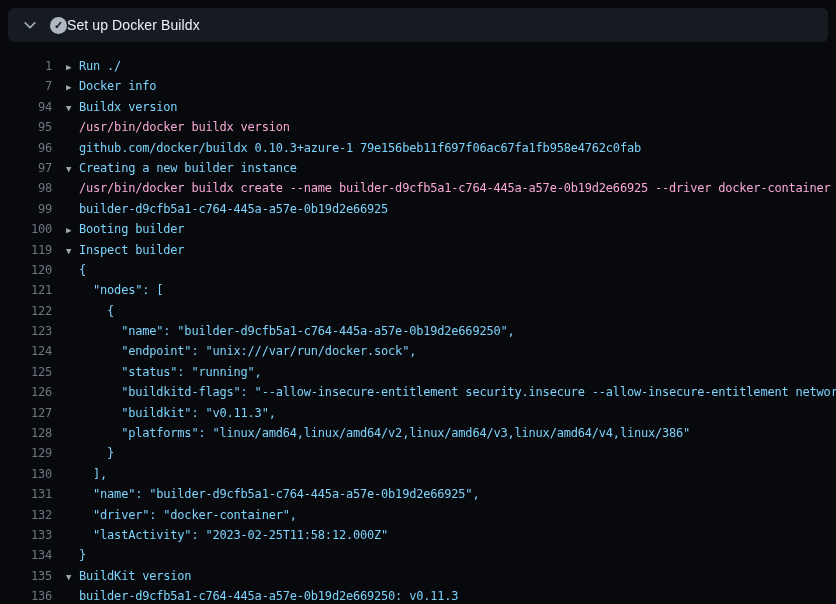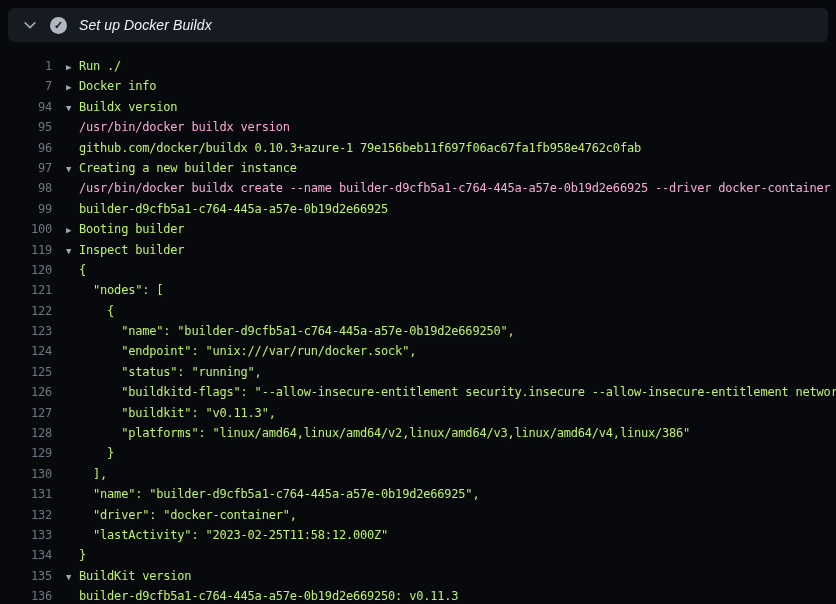--- a/index.html
+++ b/index.html
@@ -19,33 +19,33 @@
   }
   .chevron { width:16px; height:16px; display:flex; align-items:center; justify-content:center; margin-left:2px; }
   .status-circle {
     width:17px; height:17px; border-radius:50%;
     background:#afb8c1; color:#161b22;
     display:flex; align-items:center; justify-content:center;
     margin-left:12px; flex:none;
     font-size:11px; font-weight:bold; line-height:1;
   }
   .step-title {
-    margin-left:12px; color:#ecf2f8; font-size:14px; letter-spacing:0.1px;font-style:italic;
+    color:#ecf2f8; font-size:14px; letter-spacing:0.1px;
   }
   .log {
     position:absolute; top:56px; left:0; right:0; bottom:0;
     font-family:"DejaVu Sans Mono","Liberation Mono",monospace;
     font-size:12px; line-height:20.4px; letter-spacing:-0.2px;
     white-space:pre; overflow:hidden;
   }
   .line { display:flex; height:20.4px; align-items:baseline; }
   .line.group { cursor:pointer; }
   .num { width:52px; flex:none; text-align:right; color:#6e7681; cursor:pointer; }
   .arrow { width:13px; flex:none; margin-left:14px; color:#9ea7b1; font-size:9px; line-height:20.4px; }
-  .text { color:#bef264; }
+  .text { color:#7dd3fc; }
   .text.command { color:#f9a8d4; }
 </style>
 </head>
 <body>
 
 <div class="step-header">
   <span class="chevron">
     <svg width="16" height="16" viewBox="0 0 16 16">
       <path d="M3.2 5.8 8 10.6 12.8 5.8" fill="none" stroke="#9ea7b1" stroke-width="1.7" stroke-linecap="round" stroke-linejoin="round"></path>
     </svg>

